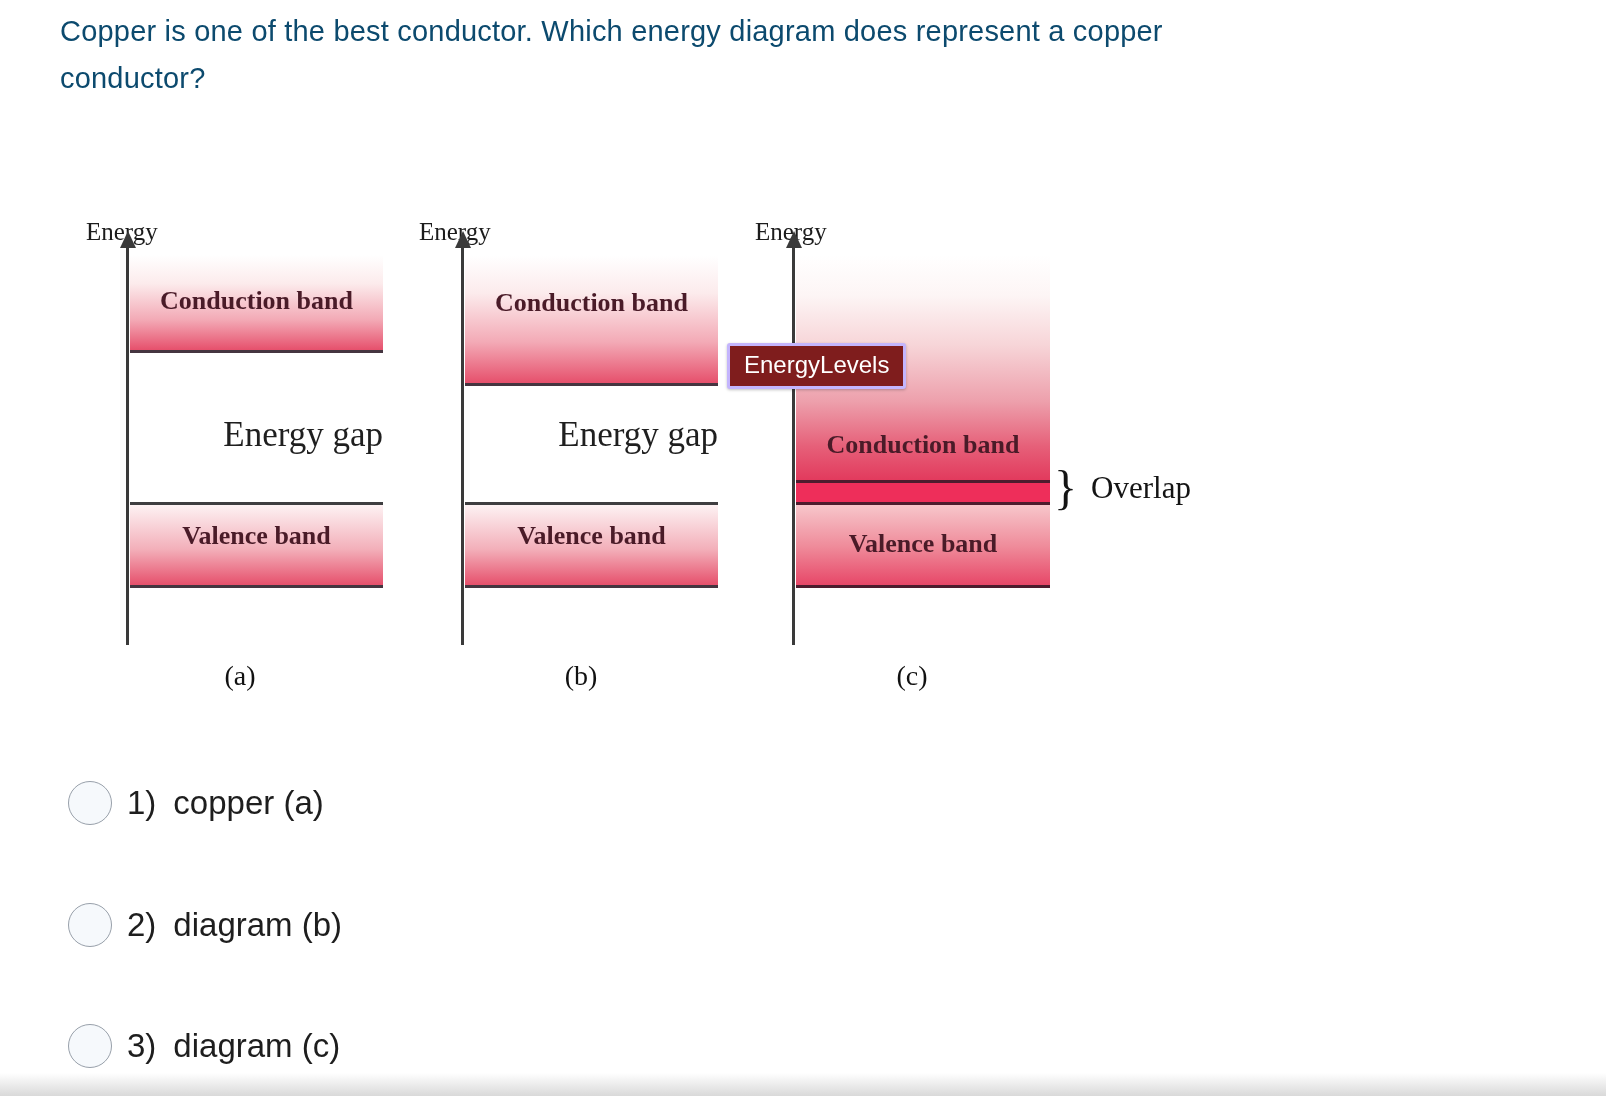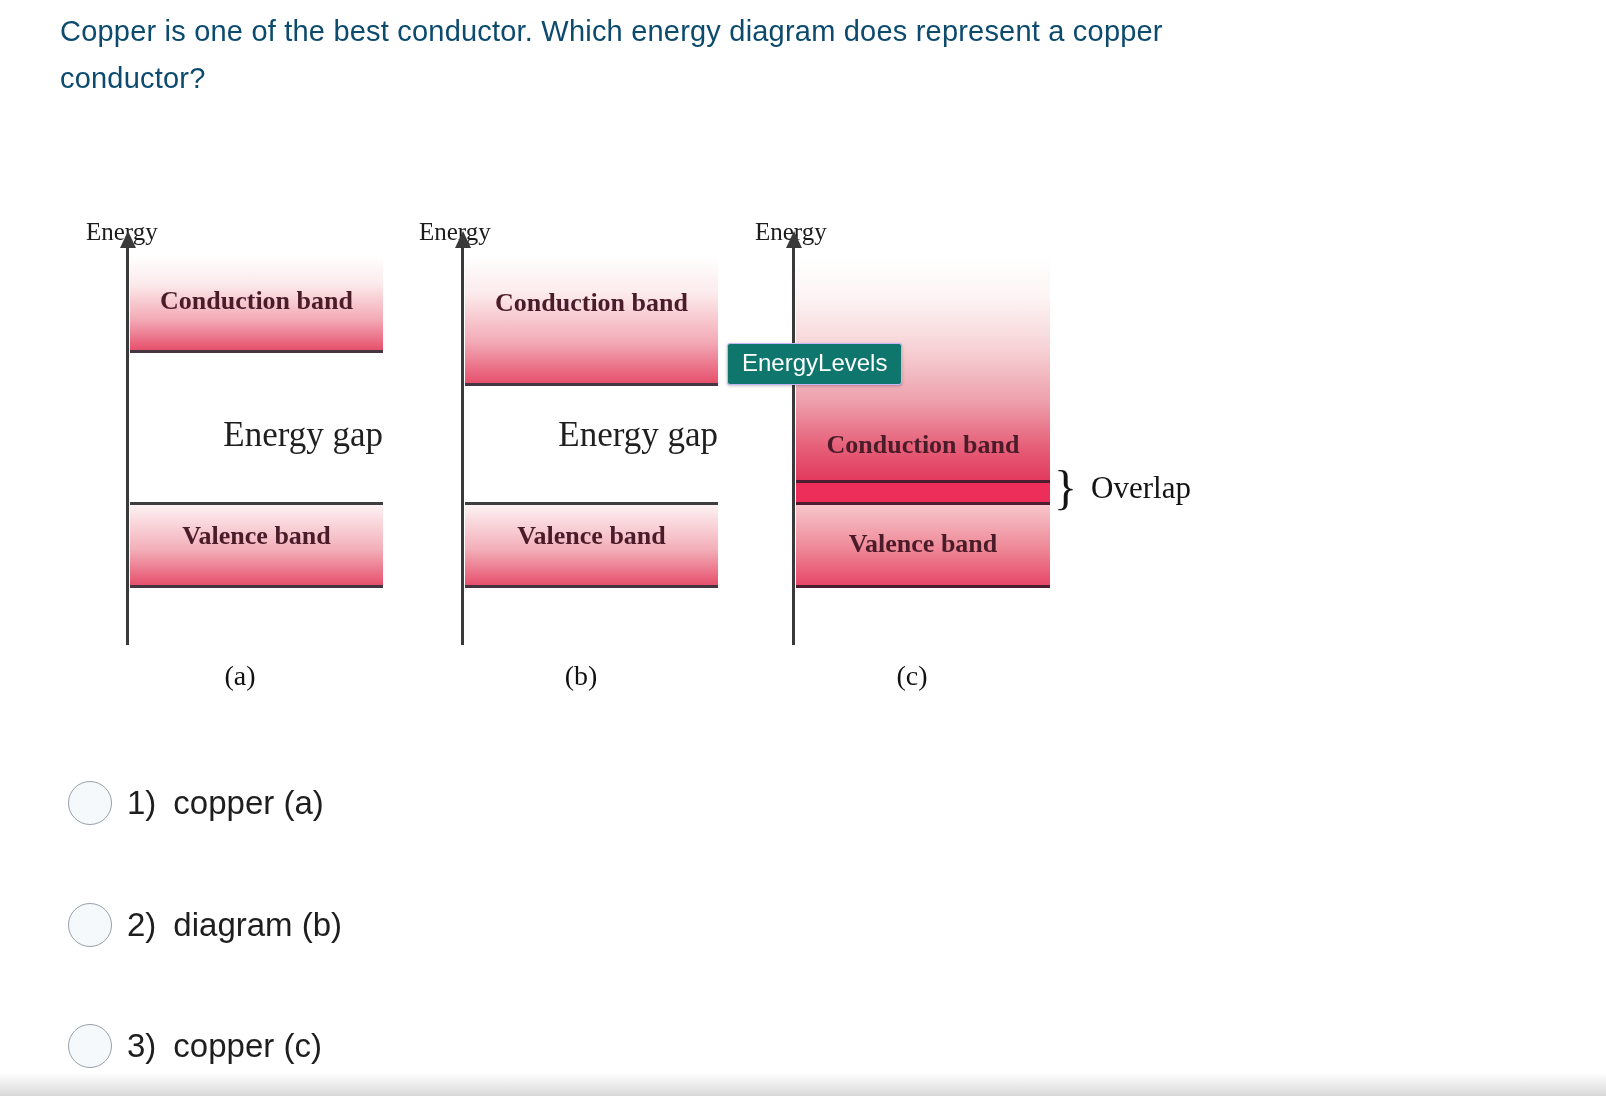--- a/index.html
+++ b/index.html
@@ -32,21 +32,21 @@
   .line-b{border-bottom:3px solid #453540;}
   .line-t{border-top:3px solid #3e3e40;}
   .maroon-b{border-bottom:3px solid #4d1c2e;}
   .overlap-strip{background:#ee2e5a;}
   
   .overlap-wrap{left:1054px;top:464px;height:48px;display:flex;align-items:center;}
   .brace{font-family:"Liberation Serif",serif;font-size:48px;line-height:1;color:#141414;}
   .overlap-text{font-family:"Liberation Serif",serif;font-size:31px;color:#141414;margin-left:14px;}
   
   .tooltip{
-    left:727px;top:343px;background:#0f766e;border:1px solid #c4b5fd;border-radius:3px;
+    left:727px;top:343px;background:#7f1d1d;border:3px solid #c4b5fd;border-radius:3px;
     color:#ffffff;font-size:24px;padding:5px 14px 7px 14px;box-shadow:0 1px 3px rgba(0,0,0,0.25);
   }
   
   .radio{
     width:44px;height:44px;border-radius:50%;left:68px;
     border:1.5px solid #98a0aa;background:#f6f9fc;box-sizing:border-box;
   }
   .opt-text{left:127px;height:42px;display:flex;align-items:center;font-size:33px;color:#1e1e1e;}
   .opt-num{margin-right:17px;}
   .bottom-fade{left:0;top:1073px;width:1606px;height:23px;
@@ -102,16 +102,16 @@
 
 <div class="abs radio" style="top:903px;"></div>
 <div class="abs opt-text" style="top:904px;">
   <span class="opt-num">2)</span>
   <span>diagram (b)</span>
 </div>
 
 <div class="abs radio" style="top:1024px;"></div>
 <div class="abs opt-text" style="top:1025px;">
   <span class="opt-num">3)</span>
-  <span>copper (c)</span>
+  <span>diagram (c)</span>
 </div>
 
 <div class="abs bottom-fade"></div>
 
 </body></html>

